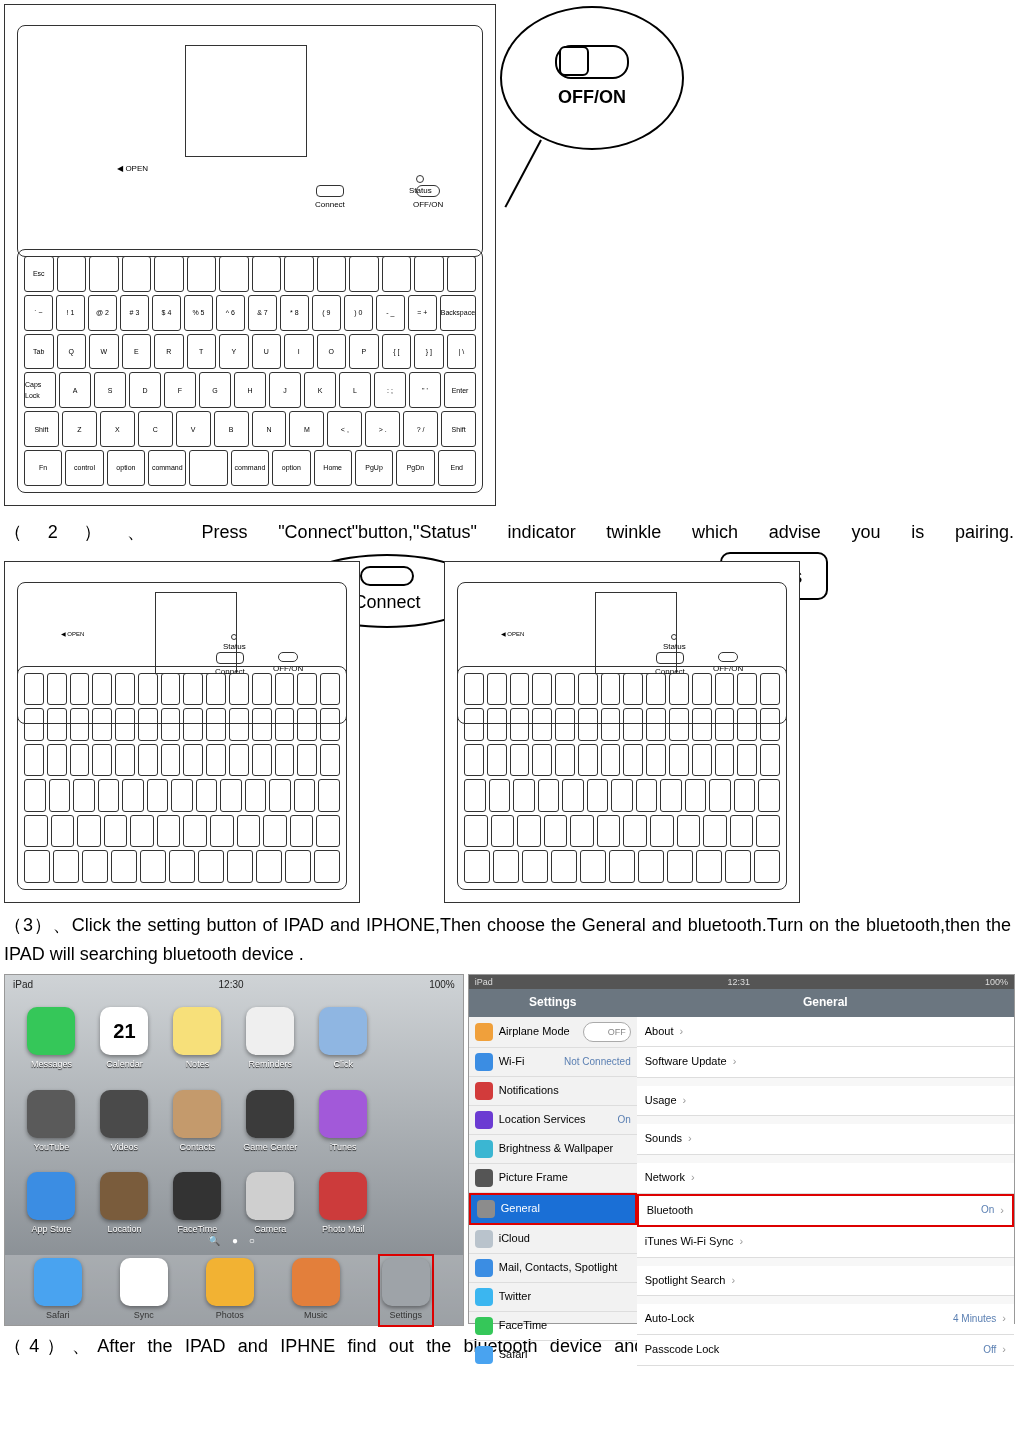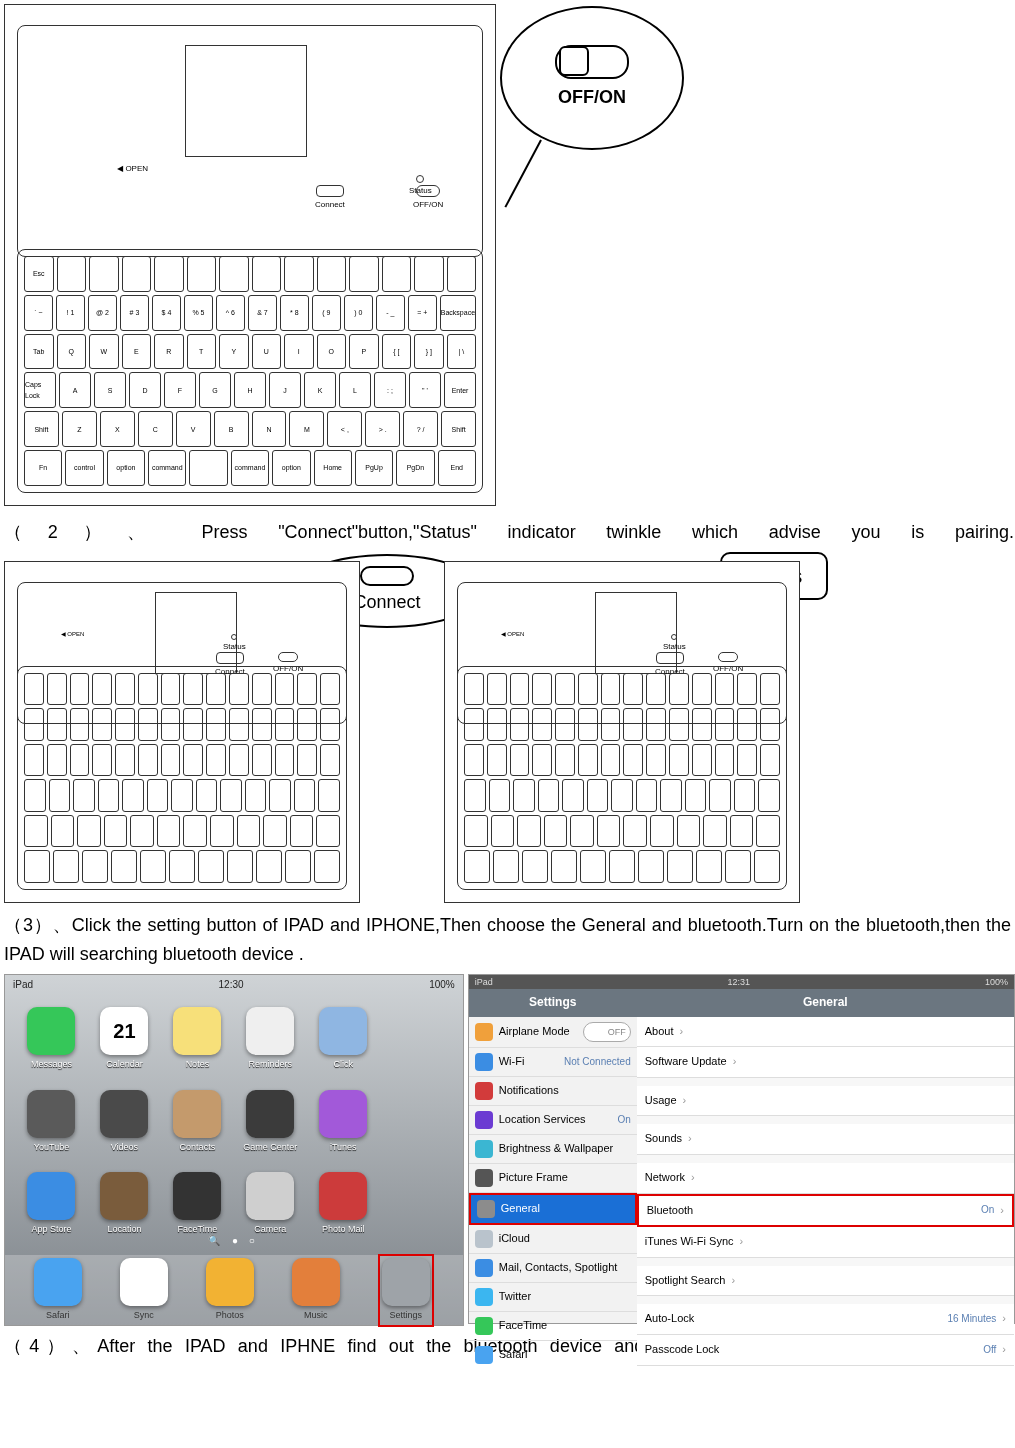--- a/index.html
+++ b/index.html
@@ -654,21 +654,21 @@
               <span class="chev">›</span>
             </div>
             <div class="ss-row gap"></div>
             <div class="ss-row">
               <span>Spotlight Search</span>
               <span class="chev">›</span>
             </div>
             <div class="ss-row gap"></div>
             <div class="ss-row">
               <span>Auto-Lock</span>
-              <span class="val">16 Minutes</span>
+              <span class="val">4 Minutes</span>
               <span class="chev">›</span>
             </div>
             <div class="ss-row">
               <span>Passcode Lock</span>
               <span class="val">Off</span>
               <span class="chev">›</span>
             </div>
             <div class="ss-row">
               <span>iPad Cover Lock / Unlock</span>
               <span class="toggle-on" style="margin-left: auto;">ON</span>

